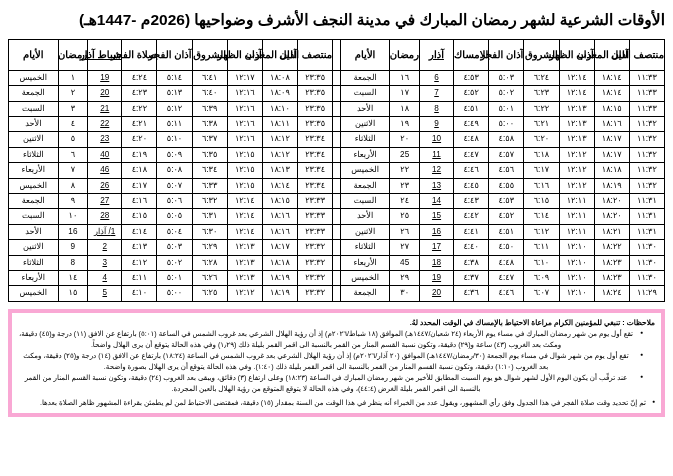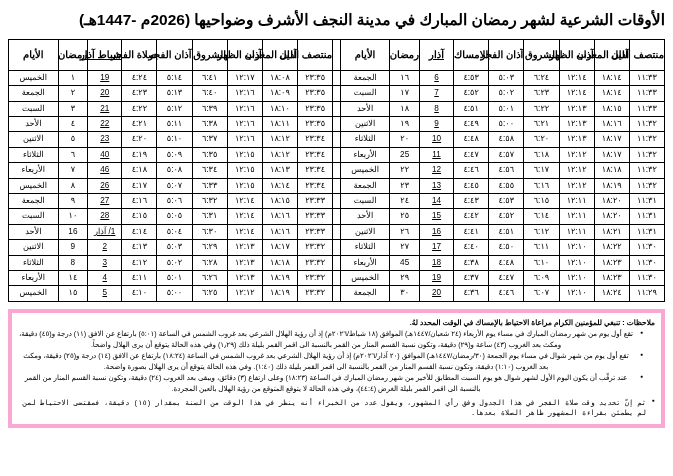--- a/index.html
+++ b/index.html
@@ -88,21 +88,20 @@
     content:"\25CF";
     position:absolute;
     right:0;
     top:0;
     font-size:5px;
   }
   .notes .last{
     margin-top:3px;
     padding-right:9px;
     position:relative;
-    font-family:Liberation Mono, monospace;
   }
   .notes .last:before{
     content:"\25CF";
     position:absolute;
     right:0;
     top:0;
     font-size:5px;
   }
 </style>
 </head>

